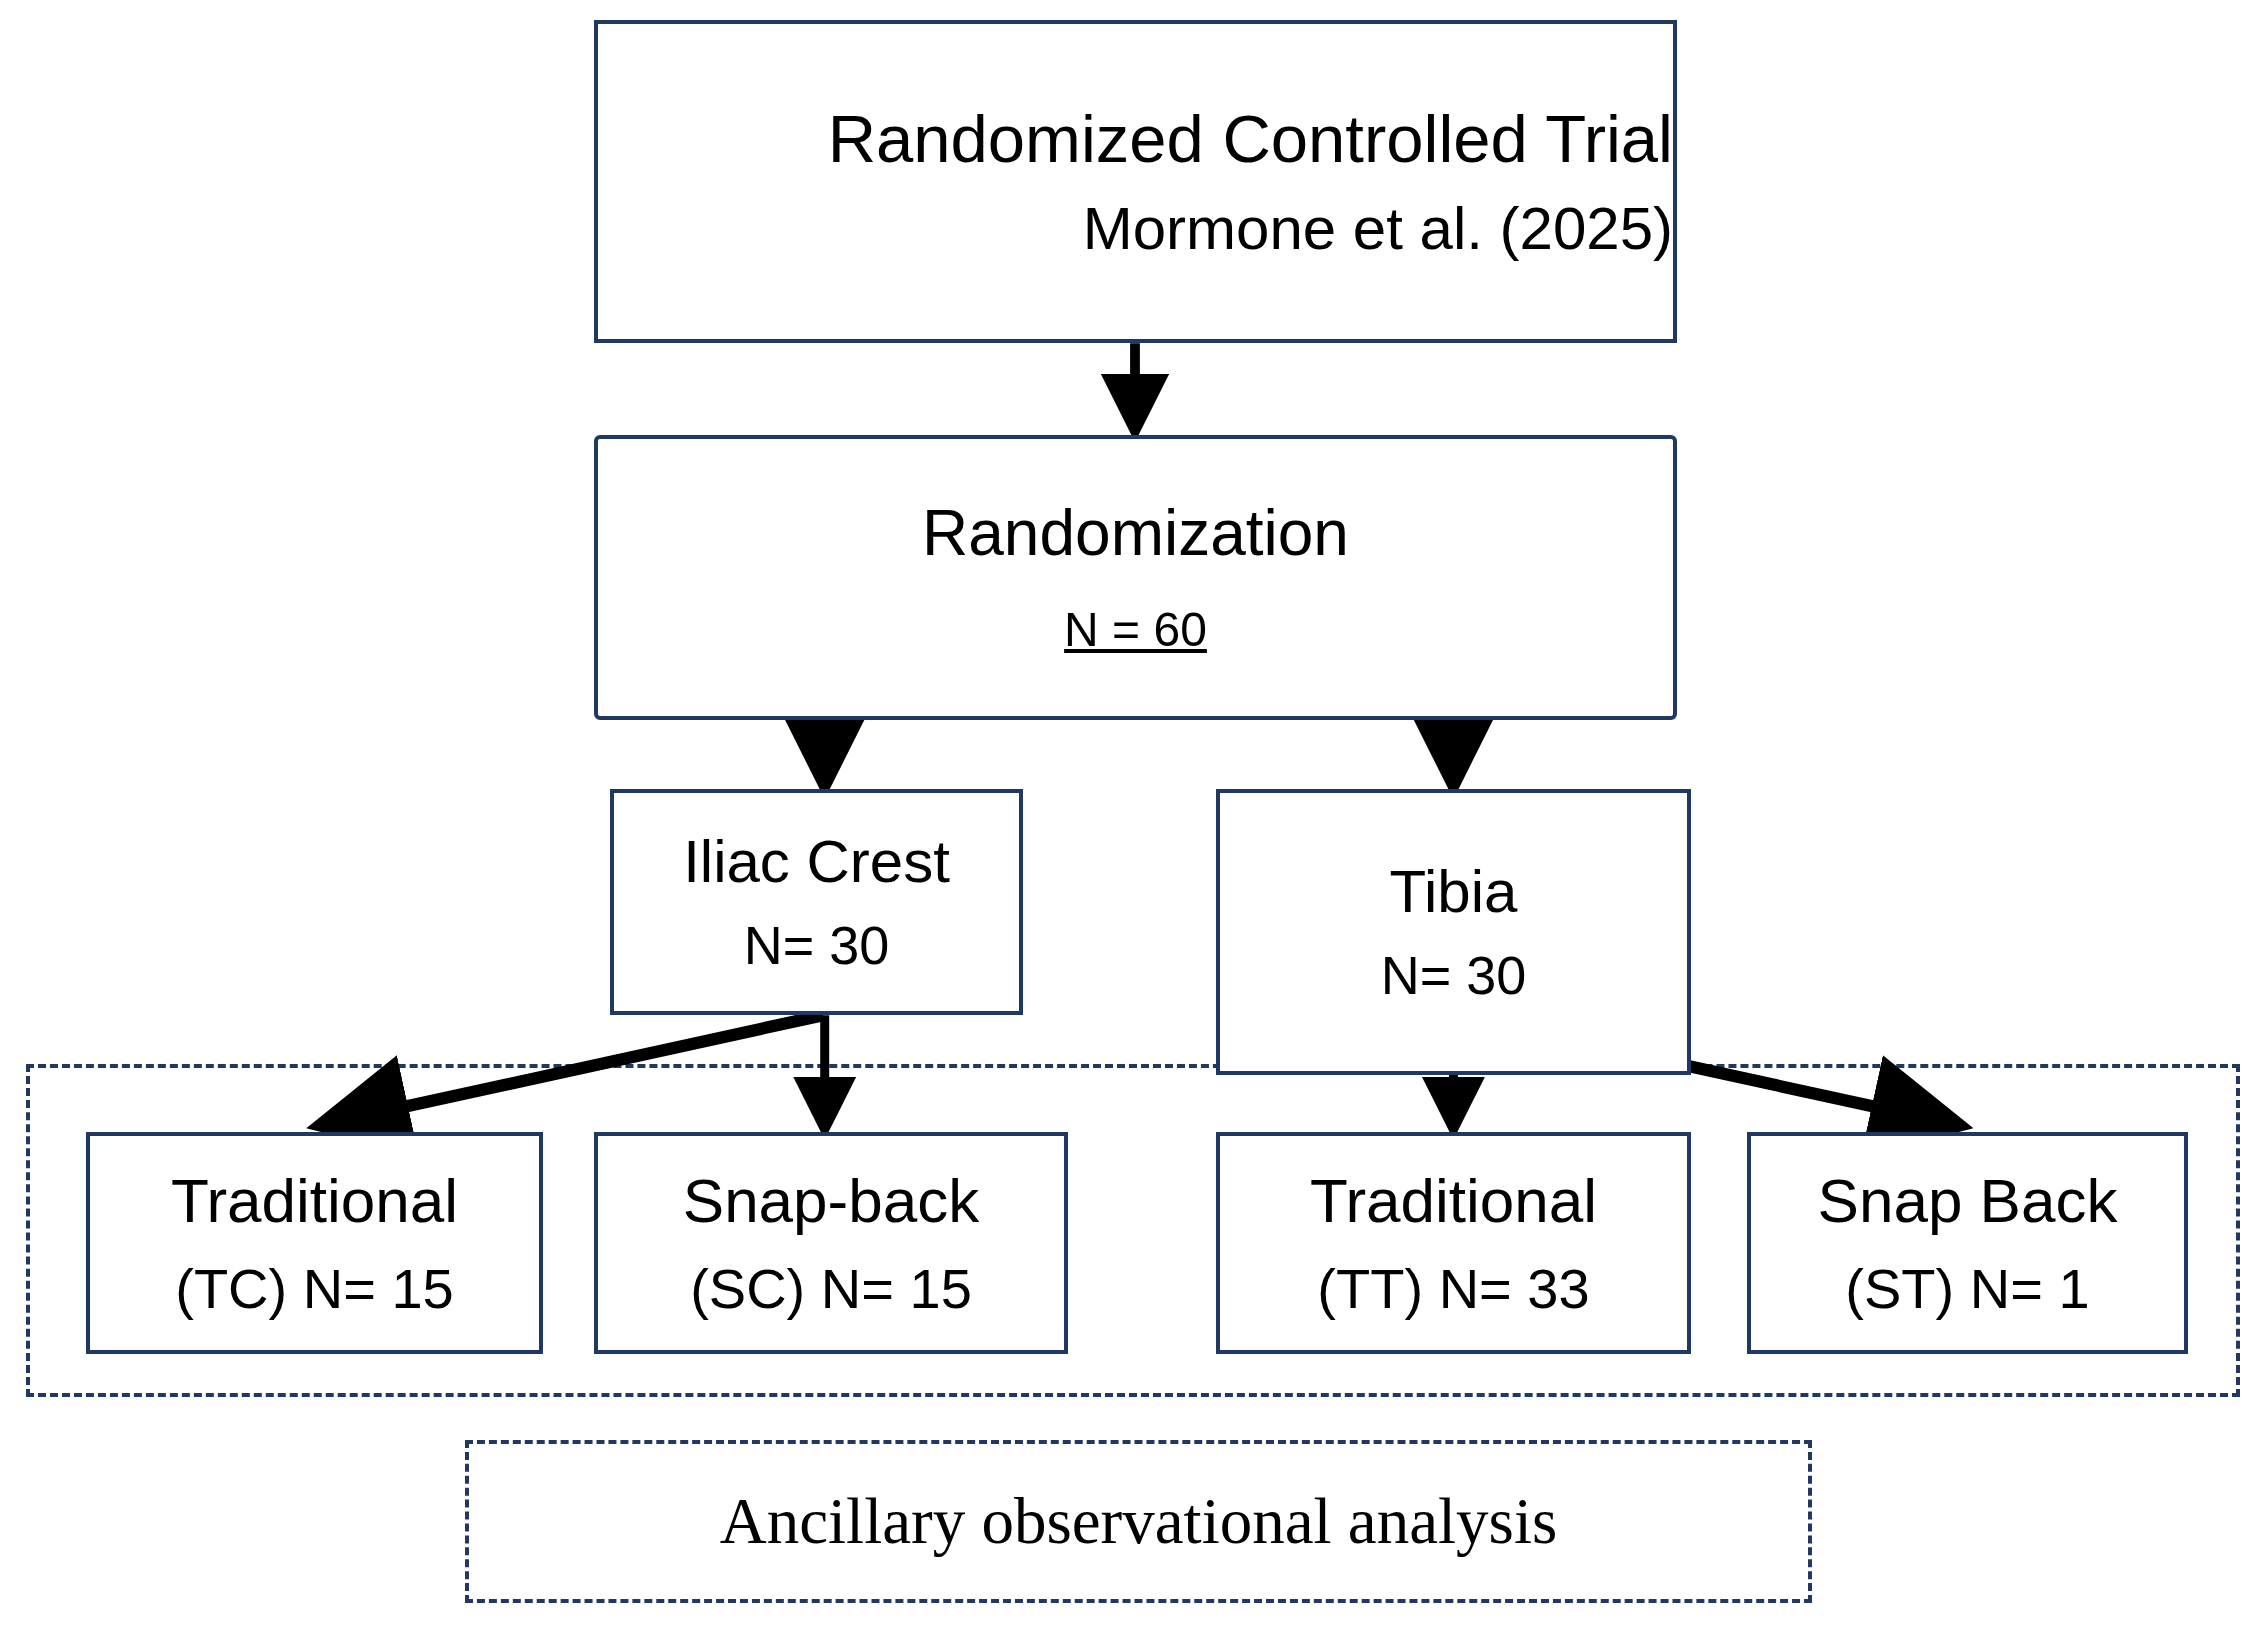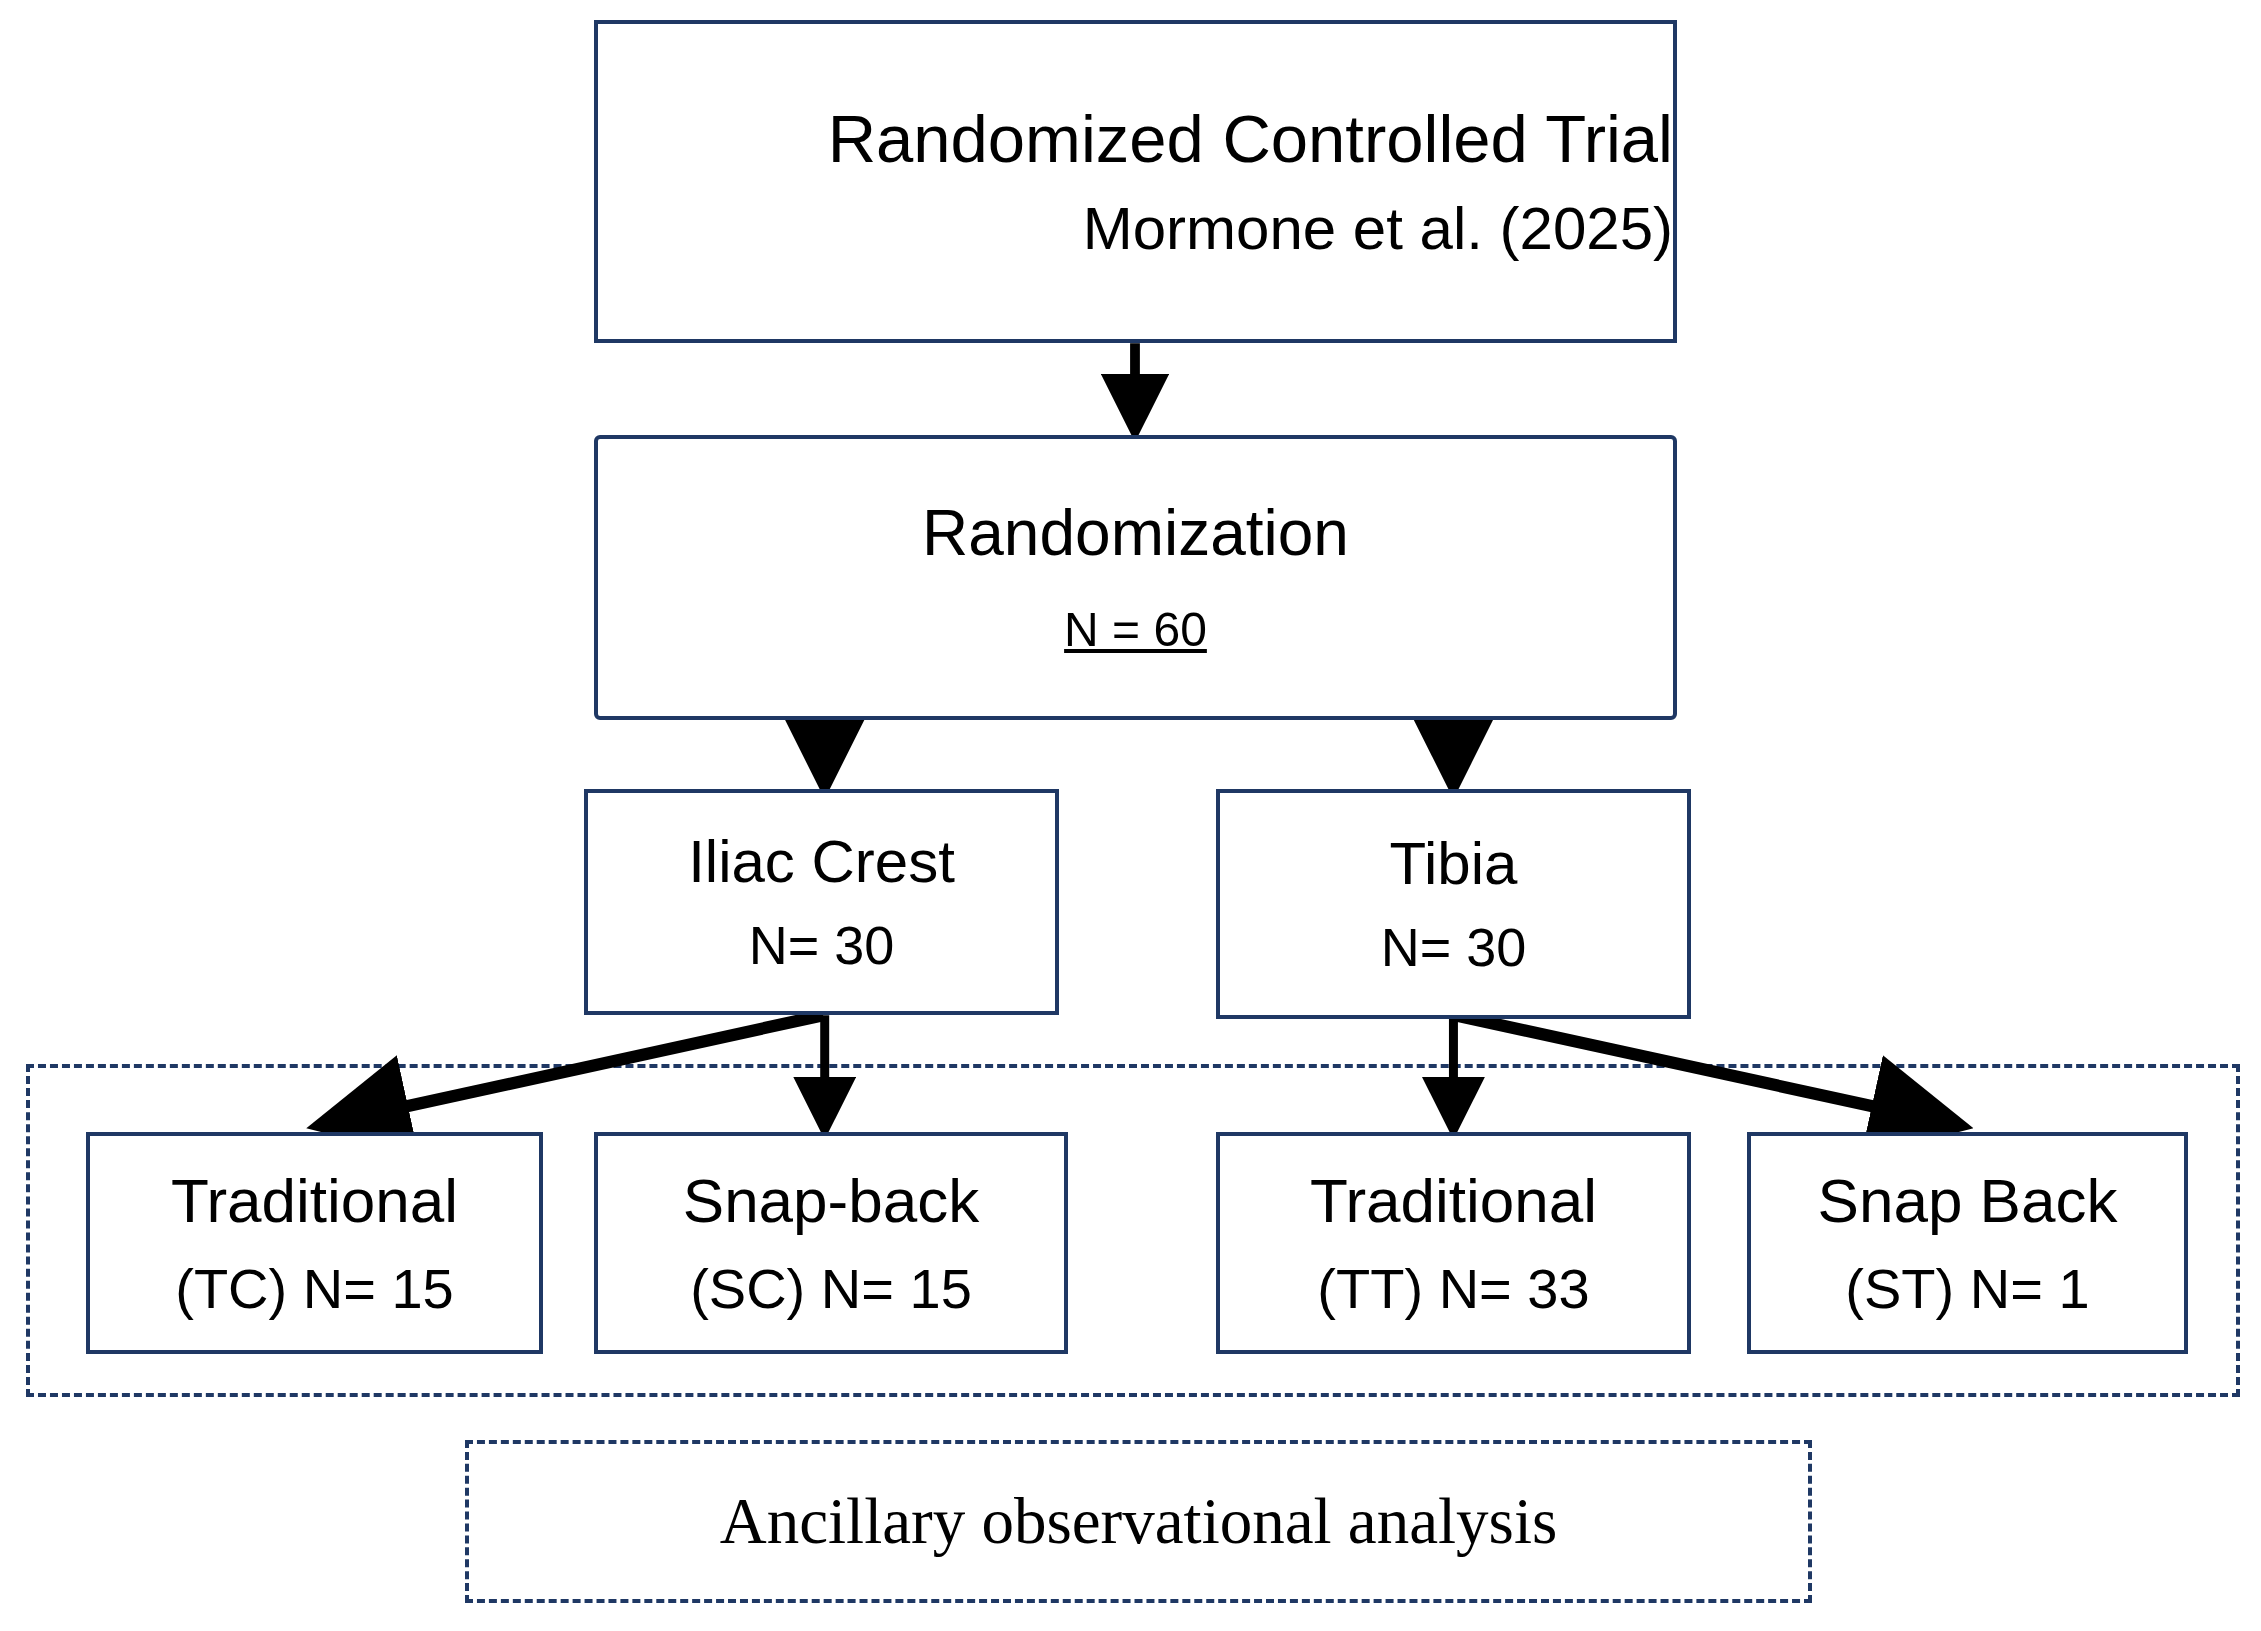--- a/index.html
+++ b/index.html
@@ -132,26 +132,26 @@
   <div class="node" id="node-rct" style="left:594px; top:20.4px; width:1083px; height:323px;">
     <span class="ln1">Randomized Controlled Trial</span>
     <span class="ln2">Mormone et al. (2025)</span>
   </div>
 
   <div class="node" id="node-randomization" style="left:594px; top:435px; width:1083px; height:285px;border-radius:6px;">
     <span class="ln1">Randomization</span>
     <span class="ln2">N = 60</span>
   </div>
 
-  <div class="node" id="node-iliac" style="left:584px; top:789px; width:475px; height:226px;">
+  <div class="node" id="node-iliac" style="left:610px; top:789px; width:413px; height:226px;">
     <span class="ln1">Iliac Crest</span>
     <span class="ln2">N= 30</span>
   </div>
 
-  <div class="node" id="node-tibia" style="left:1216px; top:789px; width:475px; height:230px;">
+  <div class="node" id="node-tibia" style="left:1216px; top:789px; width:475px; height:286px;">
     <span class="ln1">Tibia</span>
     <span class="ln2">N= 30</span>
   </div>
 
   <div class="node leaf" id="node-tc" style="left:86px; top:1132px; width:457px; height:222px;">
     <span class="ln1">Traditional</span>
     <span class="ln2">(TC) N= 15</span>
   </div>
 
   <div class="node leaf" id="node-sc" style="left:594px; top:1132px; width:474px; height:222px;">

